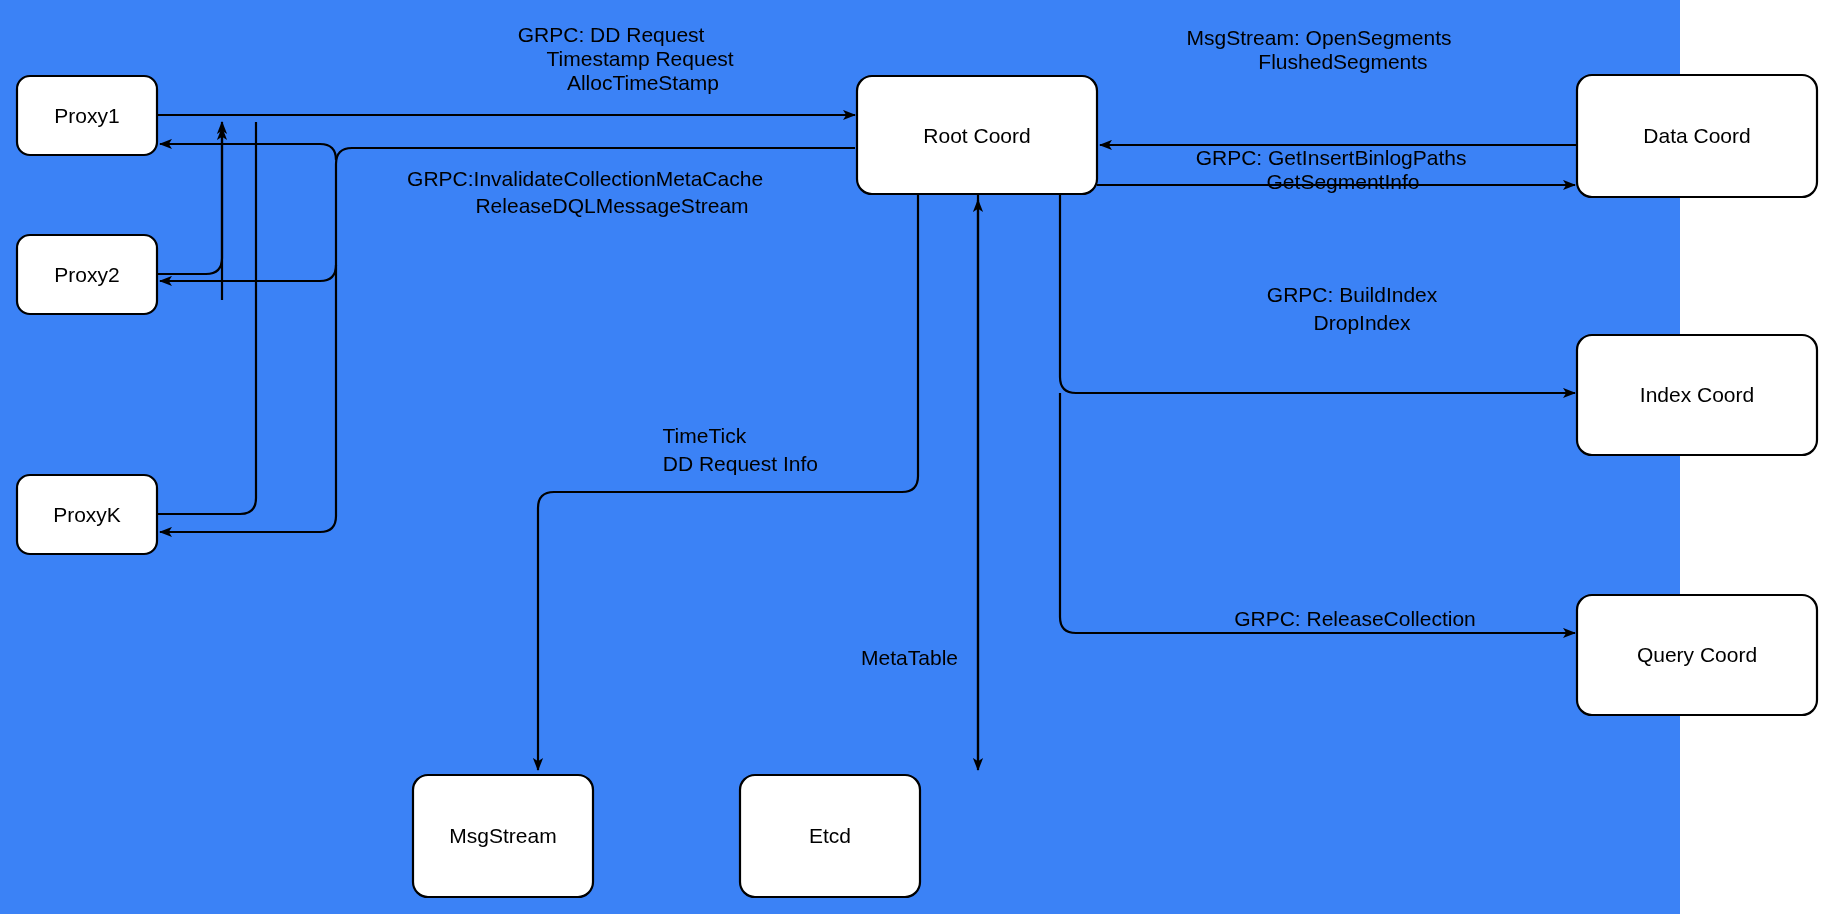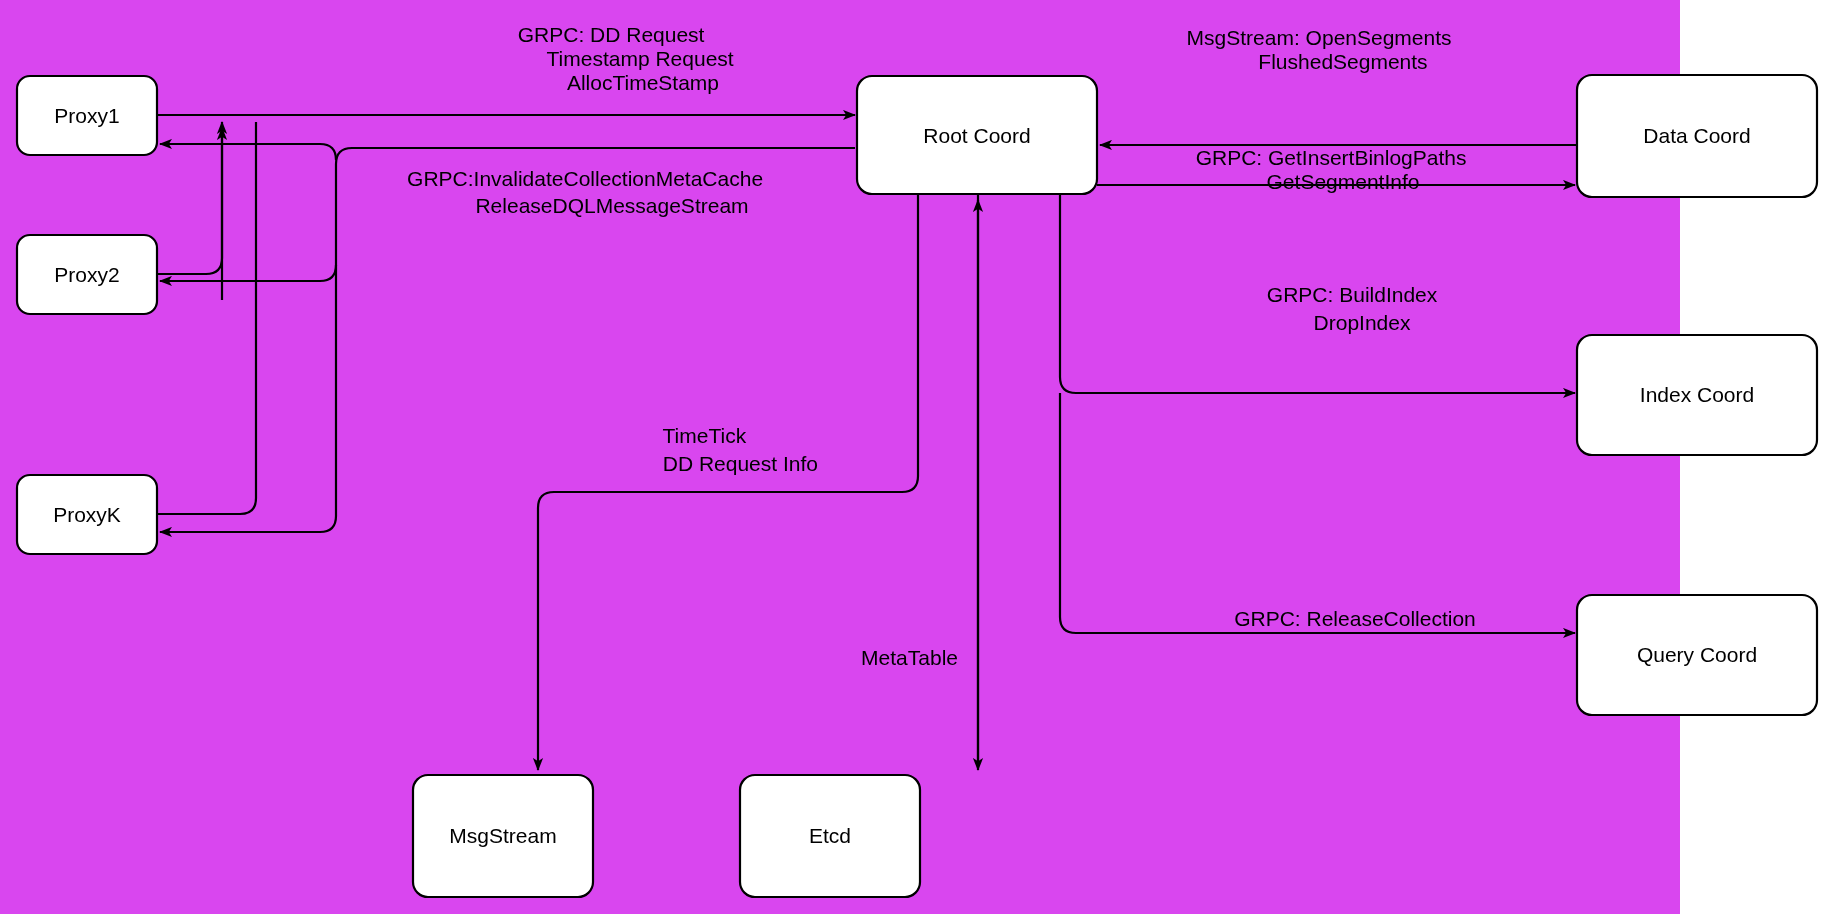--- a/index.html
+++ b/index.html
@@ -10,21 +10,21 @@
   body {
     width: 1834px;
     height: 914px;
     overflow: hidden;
     font-family: "Liberation Sans", sans-serif;
   }
   #diagram-root {
     position: relative;
     width: 1680px;
     height: 914px;
-    background: #d946ef;
+    background: #3b82f6;
   }
   svg.diagram {
     display: block;
     width: 1834px;
     height: 914px;
   }
   .node-rect {
     fill: #ffffff;
     stroke: #000000;
     stroke-width: 2.2;

